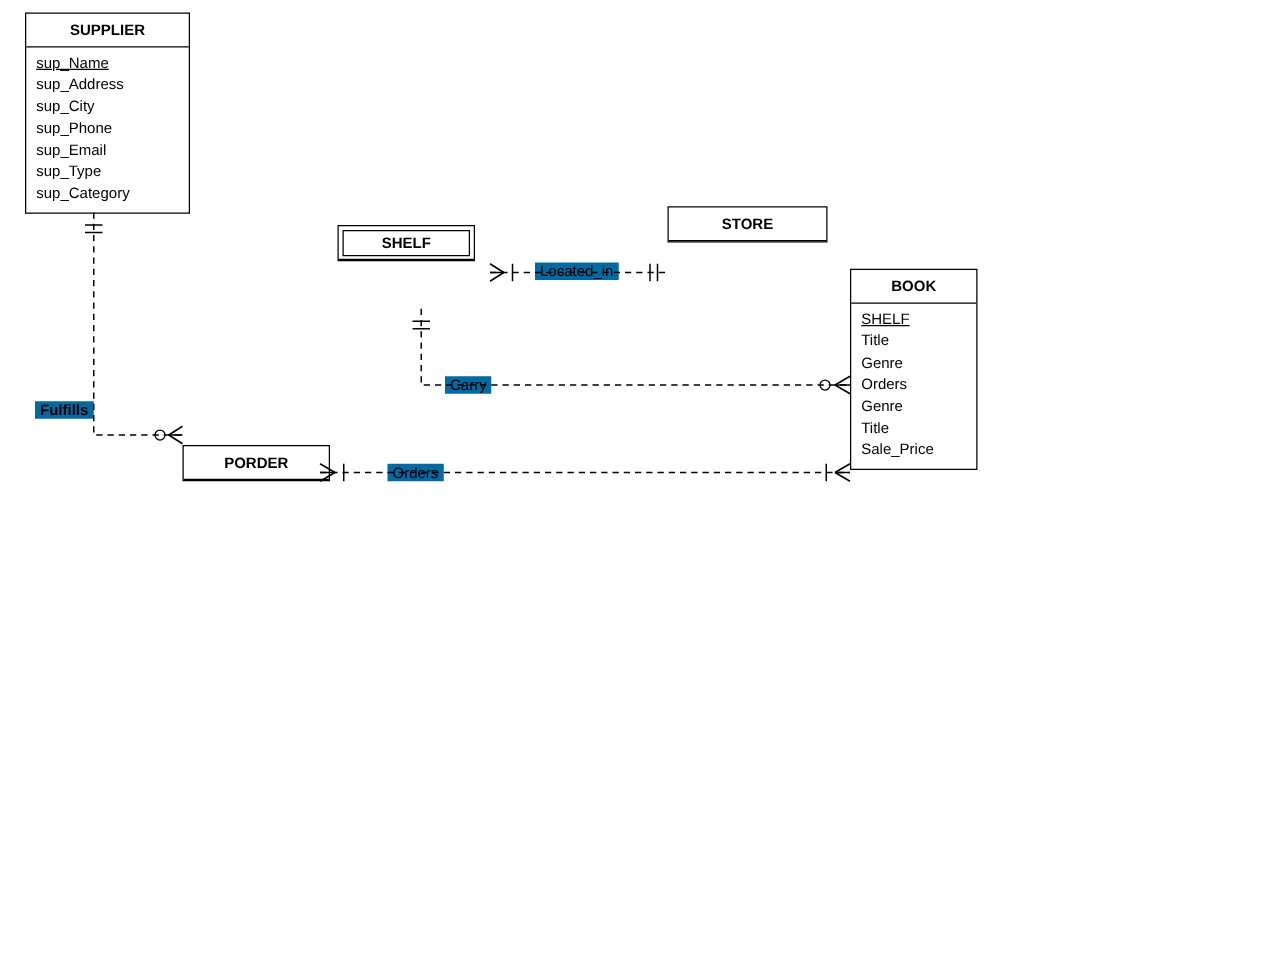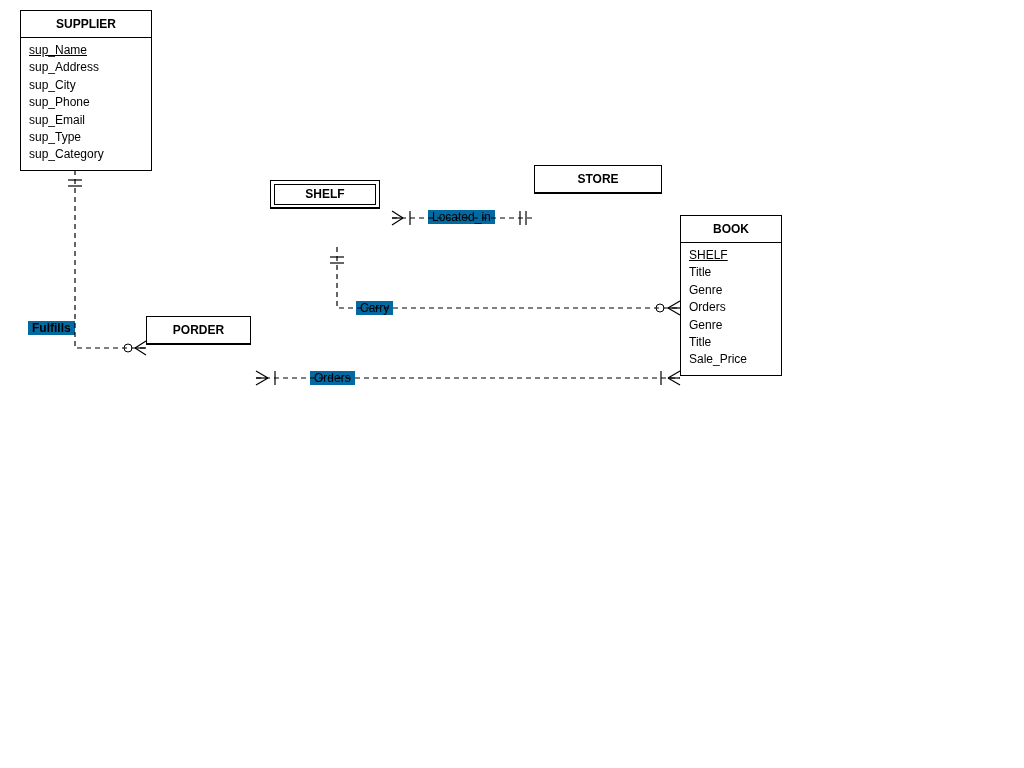--- a/index.html
+++ b/index.html
@@ -92,21 +92,21 @@
     <div class="pk">SHELF</div>
     <div>Title</div>
     <div>Genre</div>
     <div>Orders</div>
     <div>Genre</div>
     <div>Title</div>
     <div>Sale_Price</div>
   </div>
 </div>
 
-<div class="entity" style="left:146px; top:316px; width:105px;">
+<div class="entity" style="left:146px; top:356px; width:118px;">
   <div class="title">PORDER</div>
 </div>
 
 <div class="rel-label" style="left:28px; top:321px;font-weight:bold;">Fulfills</div>
 <div class="rel-label" style="left:428px; top:210px;">Located_in</div>
 <div class="rel-label" style="left:356px; top:301px;">Carry</div>
 <div class="rel-label" style="left:310px; top:371px;">Orders</div>
 
 <svg class="lines">
 

